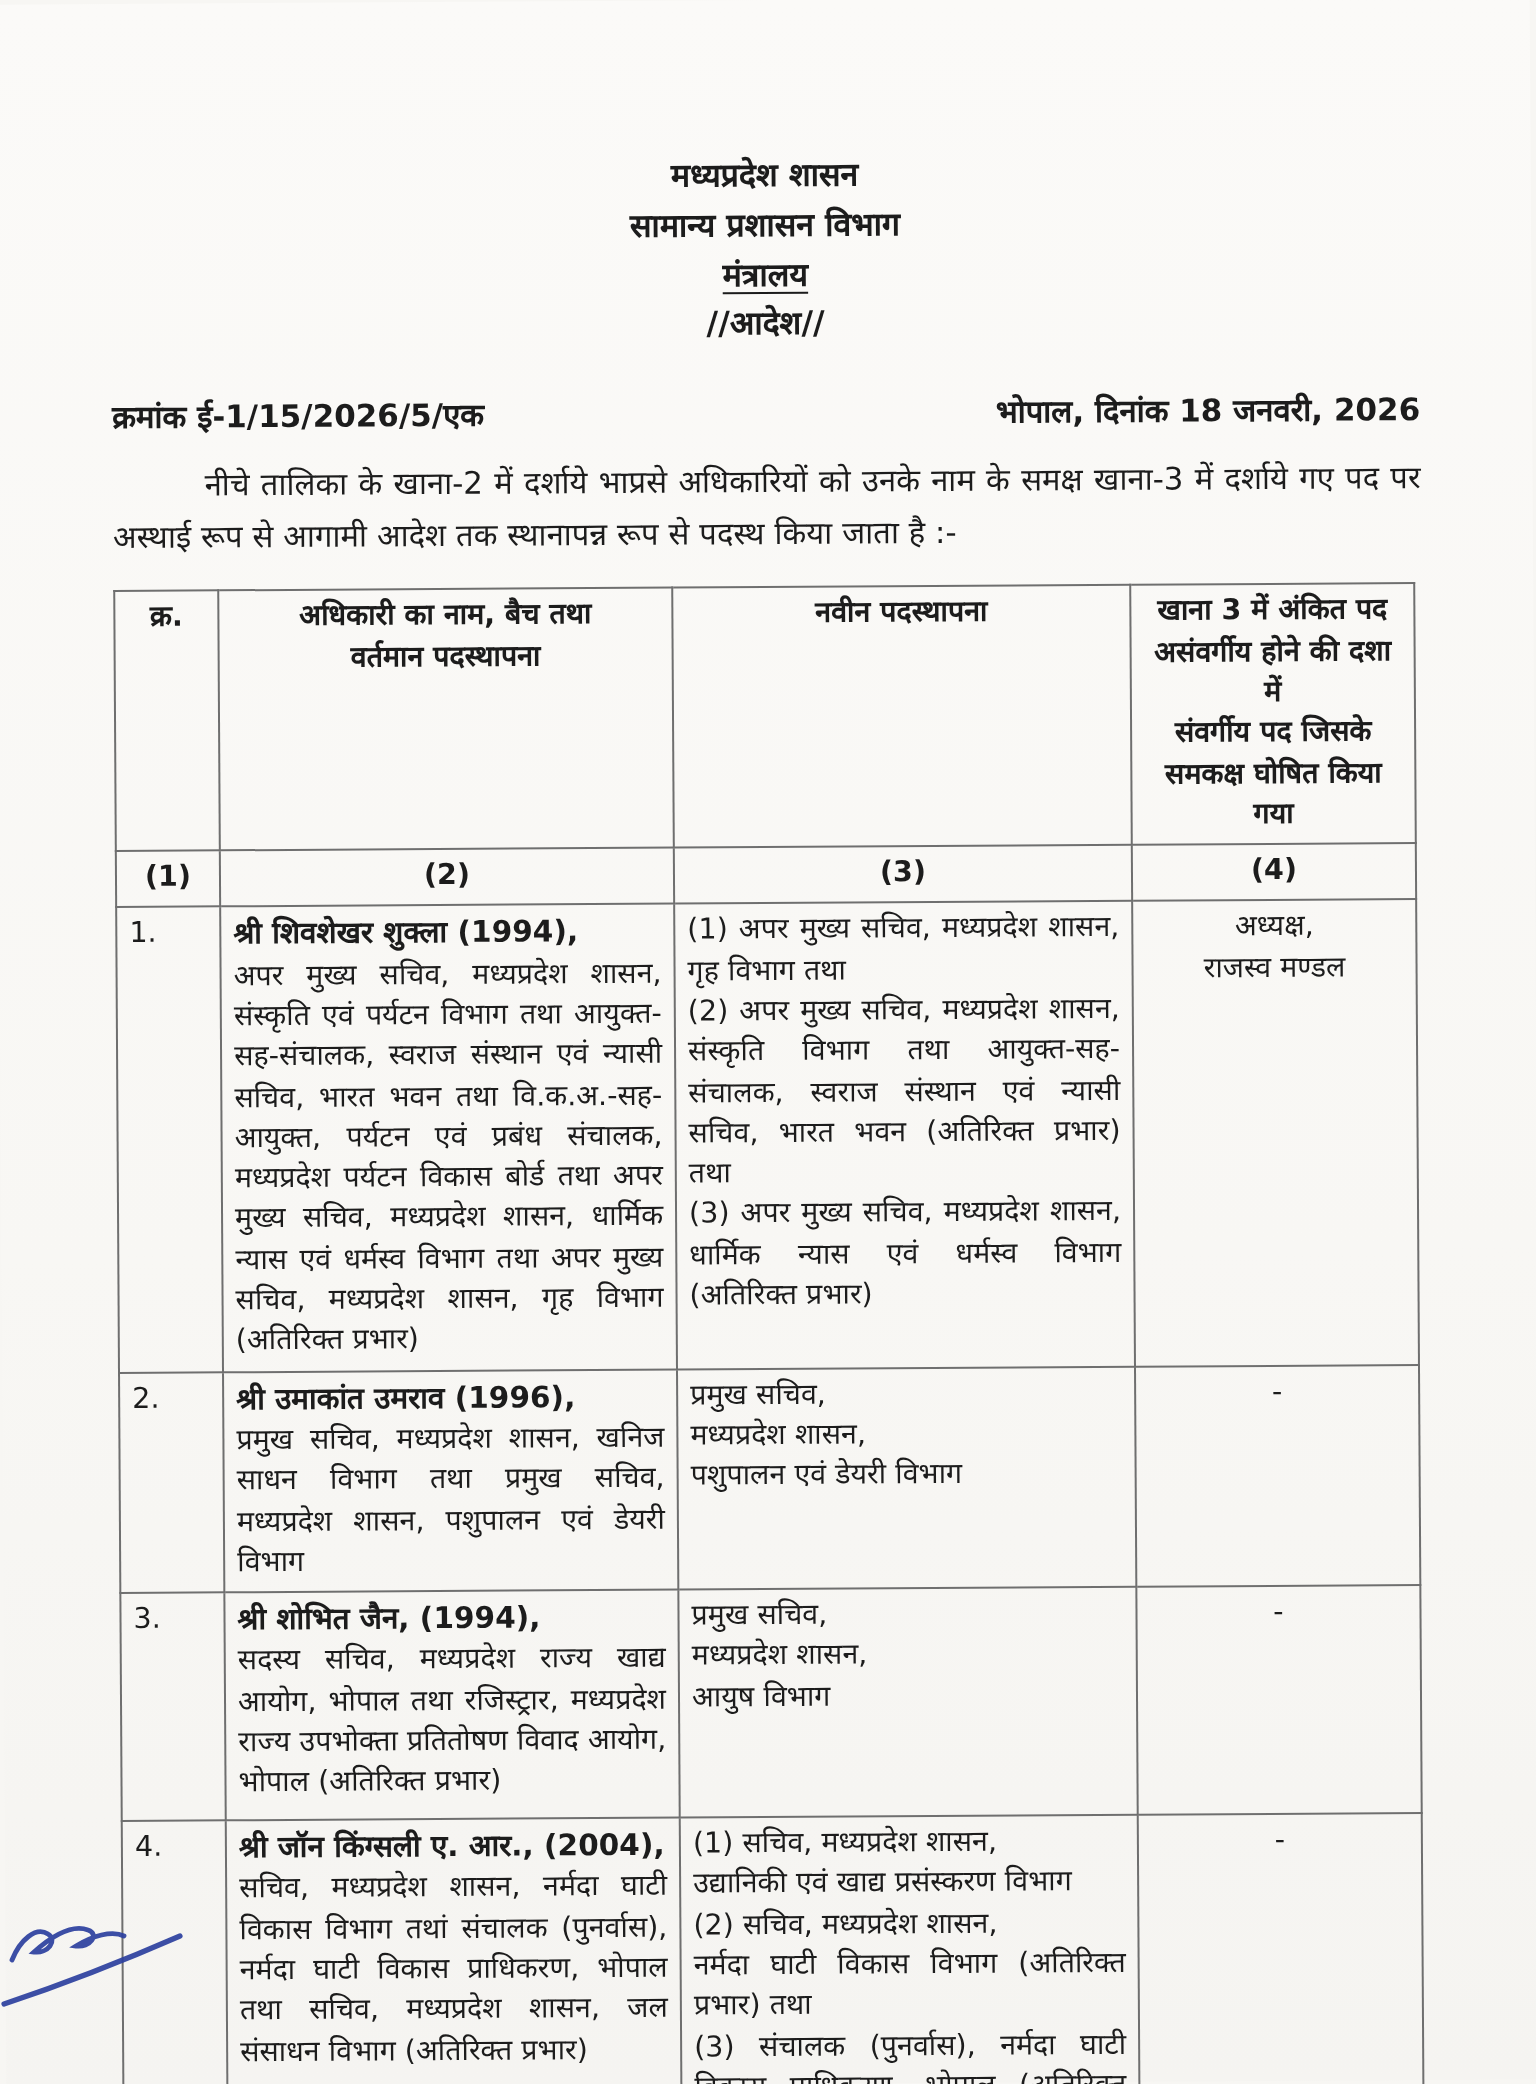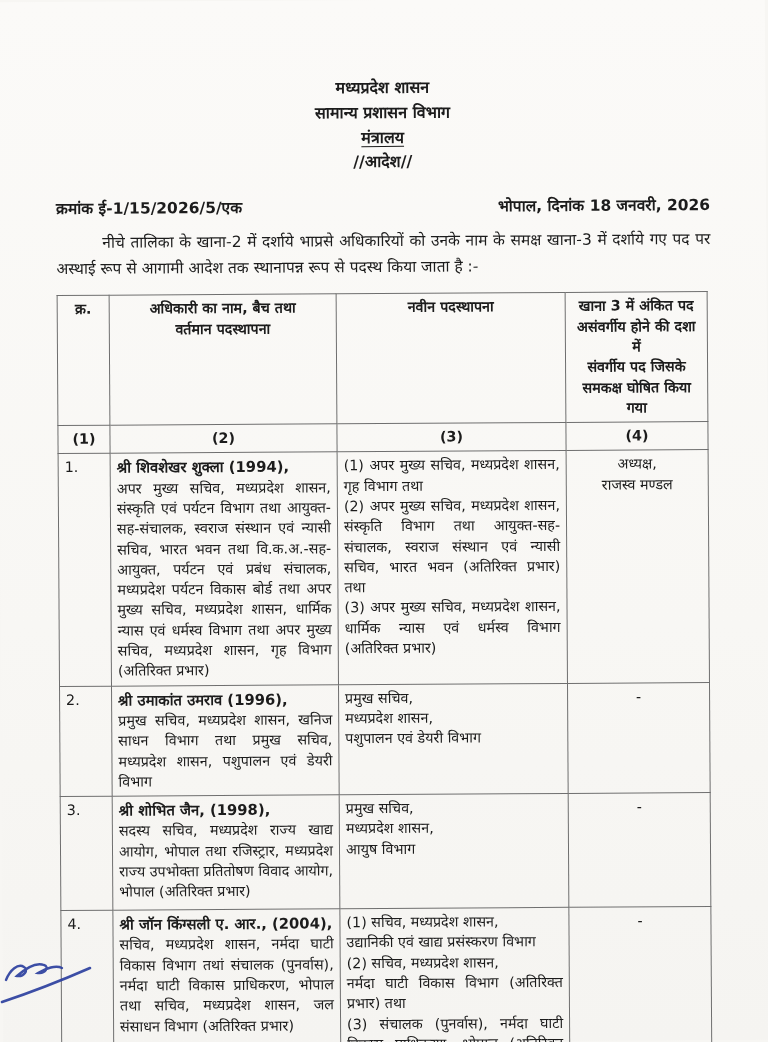--- a/index.html
+++ b/index.html
@@ -124,21 +124,21 @@
         </td>
         <td class="posting">प्रमुख सचिव,
 मध्यप्रदेश शासन,
 पशुपालन एवं डेयरी विभाग</td>
         <td class="equiv">-</td>
       </tr>
 
       <tr class="row-3">
         <td class="sno">3.</td>
         <td class="officer">
-          <span class="officer-name">श्री शोभित जैन, (1998),</span>
+          <span class="officer-name">श्री शोभित जैन, (1994),</span>
           <div class="officer-details">सदस्य सचिव, मध्यप्रदेश राज्य खाद्य आयोग, भोपाल तथा रजिस्ट्रार, मध्यप्रदेश राज्य उपभोक्ता प्रतितोषण विवाद आयोग, भोपाल (अतिरिक्त प्रभार)</div>
         </td>
         <td class="posting">प्रमुख सचिव,
 मध्यप्रदेश शासन,
 आयुष विभाग</td>
         <td class="equiv">-</td>
       </tr>
 
       <tr class="row-4">
         <td class="sno">4.</td>

